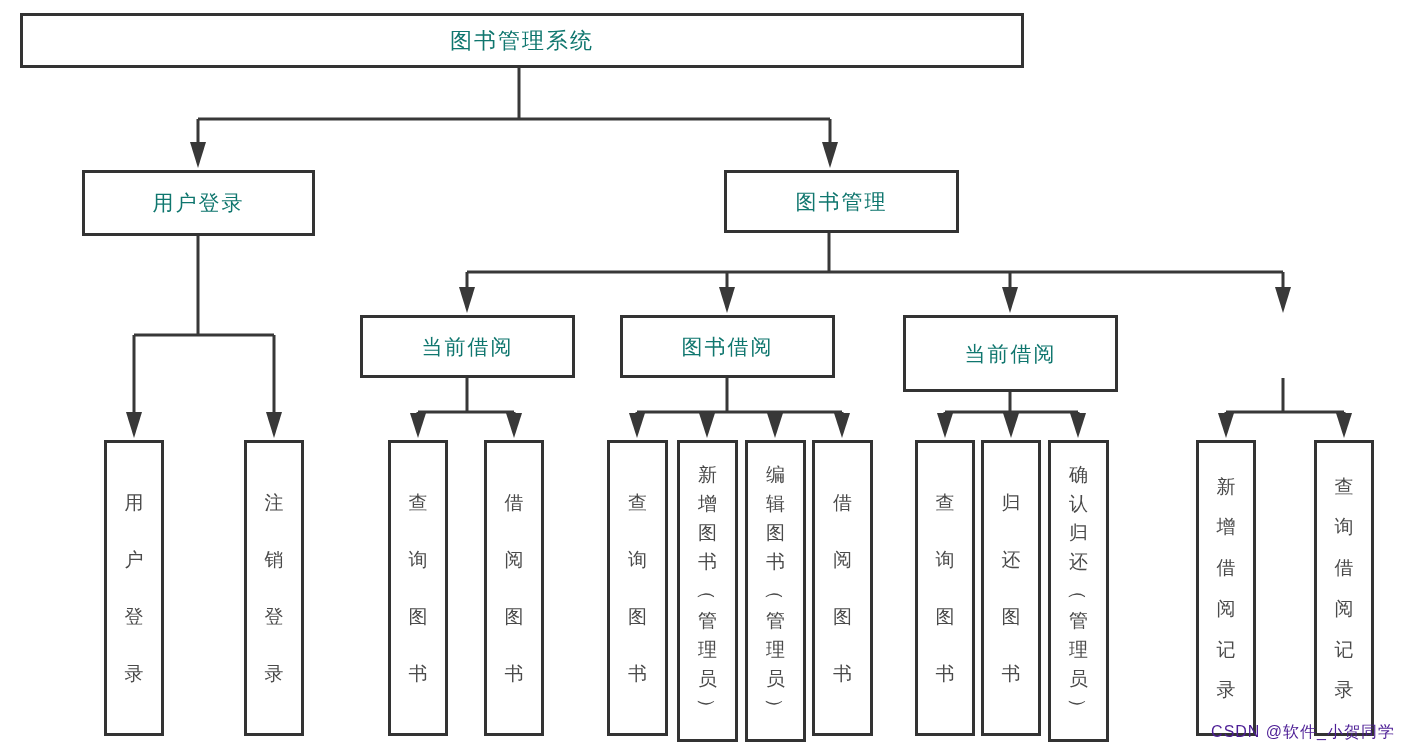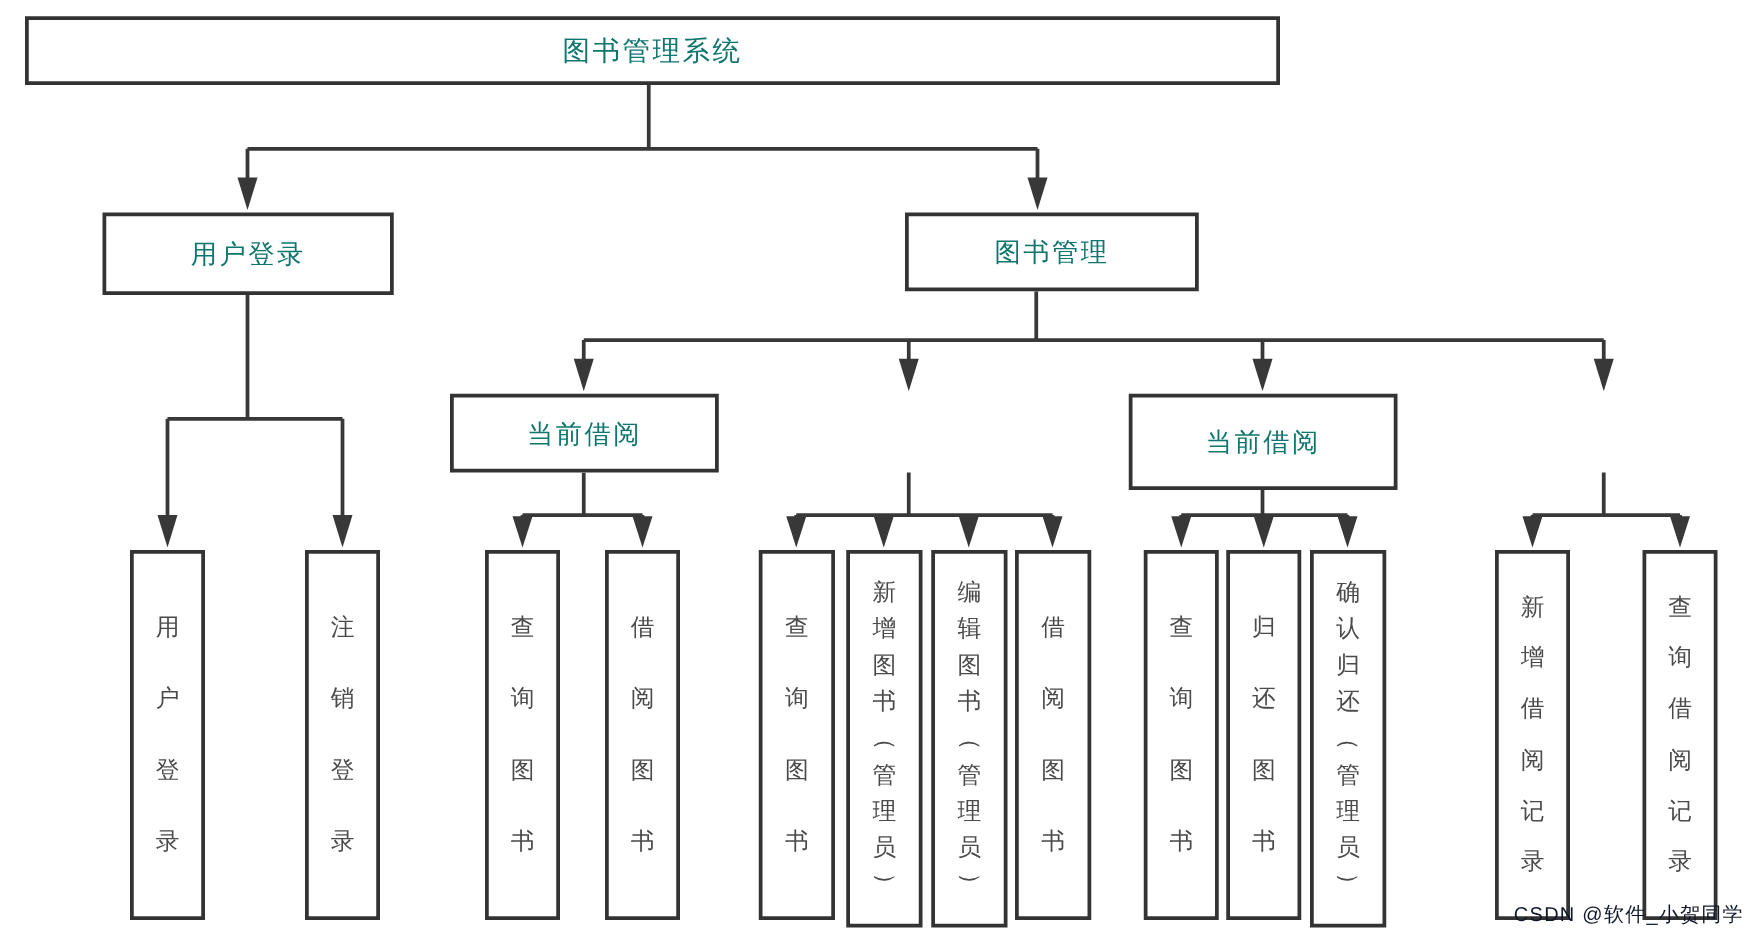--- a/index.html
+++ b/index.html
@@ -27,21 +27,21 @@
     box-sizing:border-box;
     display:flex;flex-direction:column;align-items:center;justify-content:space-evenly;
     padding:12px 0;
     color:#4a4a4a;font-size:19px;
   }
   .vbox span{display:block;line-height:1;}
   .vbox span.rot{transform:rotate(90deg);}
   .watermark{
     position:absolute;z-index:5;
     right:10px;bottom:4px;
-    color:#0f172a;font-size:16px;letter-spacing:1px;
+    color:#4c1d95;font-size:16px;letter-spacing:1px;
     white-space:nowrap;
   }
 </style>
 </head>
 <body>
 
 <div class="canvas">
 
   <svg class="lines" width="1405" height="747" viewBox="0 0 1405 747">
     <g stroke="#383838" stroke-width="3" fill="none">
@@ -96,20 +96,23 @@
 
   <div class="hbox" style="left:82px;top:170px;width:233px;height:66px;">
     <span>用户登录</span>
   </div>
   <div class="hbox" style="left:712px;top:170px;width:235px;height:63px;margin-left:12px;">
     <span>图书管理</span>
   </div>
 
   <div class="hbox" style="left:360px;top:315px;width:215px;height:63px;">
     <span>当前借阅</span>
+  </div>
+  <div class="hbox" style="left:620px;top:315px;width:215px;height:63px;">
+    <span>图书借阅</span>
   </div>
   <div class="hbox" style="left:903px;top:315px;width:215px;height:77px;">
     <span>当前借阅</span>
   </div>
 
   <div class="vbox" style="left:104px;top:440px;width:60px;height:296px;">
       <span>用</span>
       <span>户</span>
       <span>登</span>
       <span>录</span>

